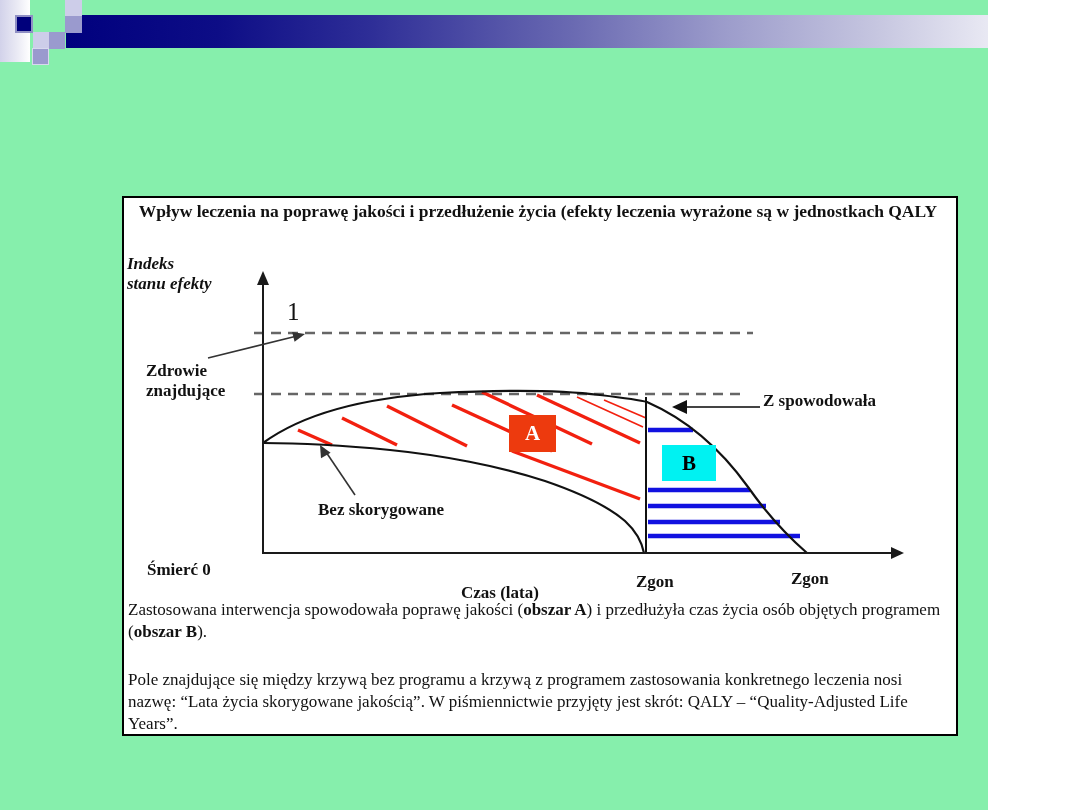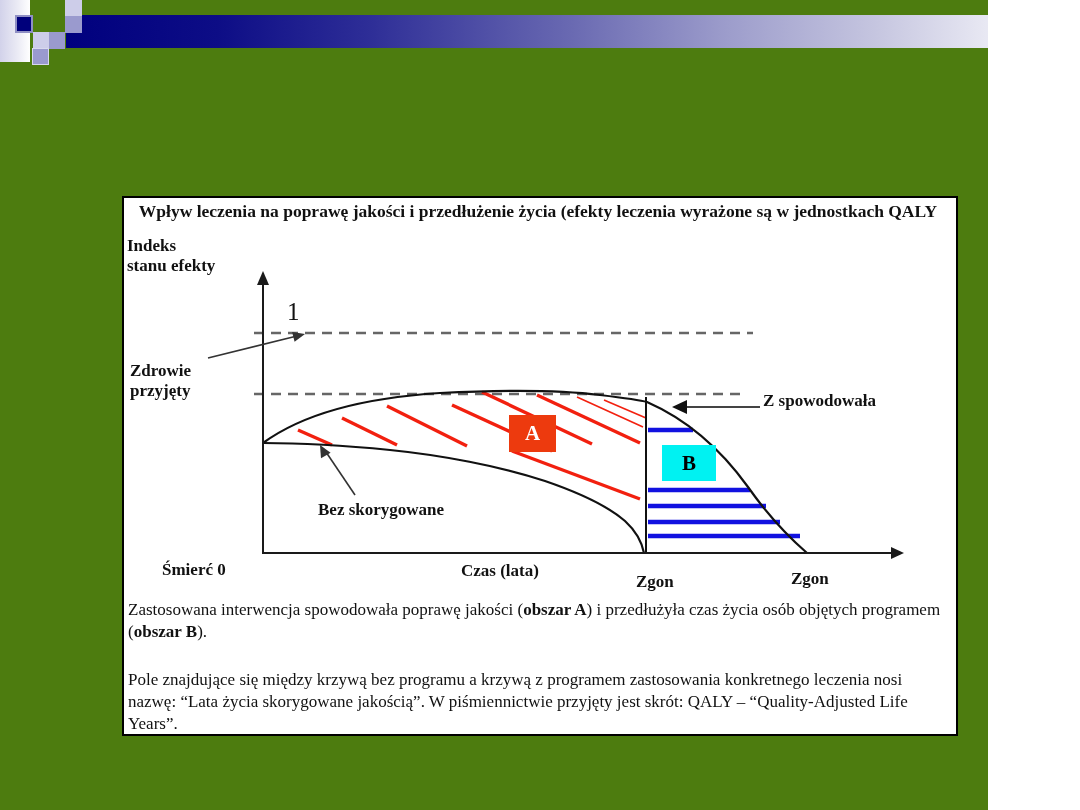--- a/index.html
+++ b/index.html
@@ -1,16 +1,16 @@
 <!DOCTYPE html>
 <html><head>
 <meta charset="utf-8">
 <style>
   html,body{margin:0;padding:0;background:#fff;}
-  .page{position:relative;width:988px;height:810px;background:#4d7c0f;overflow:hidden;
+  .page{position:relative;width:988px;height:810px;background:#86efac;overflow:hidden;
         font-family:"Liberation Serif", serif;color:#111;}
   
   .deco-strip{position:absolute;left:0;top:0;width:30px;height:62px;
               background:linear-gradient(to right,#d2d2ea 0%,#e9e9f4 55%,#ffffff 100%);z-index:1;}
   .deco-bar{position:absolute;left:66px;top:15px;width:1014px;height:33px;z-index:1;
             background:linear-gradient(to right,#00007e 0%,#0d0d86 15%,#2e2e97 30%,
              #6a6ab2 50%,#9c9ccb 65%,#c6c6e0 80%,#ececf5 92%,#ffffff 100%);}
   .sq{position:absolute;z-index:2;}
   .sq-navy{left:15px;top:15px;width:18px;height:18px;border:2px solid #8f8fc4;box-sizing:border-box;}
   .sq-a{left:65px;top:0;width:17px;height:16px;}
@@ -93,33 +93,33 @@
     <line x1="208" y1="358" x2="297" y2="336" stroke="#333" stroke-width="1.6"></line>
     <polygon points="305,334 294.6,341.8 292.1,332.1" fill="#333"></polygon>
     <line x1="355" y1="495" x2="326" y2="452" stroke="#333" stroke-width="1.6"></line>
     <polygon points="320,445 330.6,452.8 321,458.2" fill="#333"></polygon>
     <line x1="760" y1="407" x2="684" y2="407" stroke="#444" stroke-width="2"></line>
     <polygon points="672,407 687,400 687,414" fill="#111"></polygon>
   </svg>
 
   <div class="title">Wpływ leczenia na poprawę jakości i przedłużenie życia (efekty leczenia wyrażone są w jednostkach QALY</div>
 
-  <div class="lbl" style="left:127px;top:236px;">
+  <div class="lbl" style="left:127px;top:254px;font-style:italic;">
     <div>Indeks</div>
     <div>stanu efekty</div>
   </div>
   <div class="one-lbl">1</div>
-  <div class="lbl" style="left:130px;top:361px;">
+  <div class="lbl" style="left:146px;top:361px;">
     <div>Zdrowie</div>
-    <div>przyjęty</div>
+    <div>znajdujące</div>
   </div>
   <div class="lbl" style="left:318px;top:500px;">Bez skorygowane</div>
   <div class="lbl" style="left:763px;top:391px;">Z spowodowała</div>
-  <div class="lbl" style="left:162px;top:560px;">Śmierć 0</div>
-  <div class="lbl" style="left:461px;top:561px;">Czas (lata)</div>
+  <div class="lbl" style="left:147px;top:560px;">Śmierć 0</div>
+  <div class="lbl" style="left:461px;top:583px;">Czas (lata)</div>
   <div class="lbl" style="left:636px;top:572px;">Zgon</div>
   <div class="lbl" style="left:791px;top:569px;">Zgon</div>
 
   <div class="area-box area-a" style="background-color: rgb(237, 58, 14);">
     <span>A</span>
   </div>
   <div class="area-box area-b" style="background-color: rgb(0, 242, 242);">
     <span>B</span>
   </div>
 

